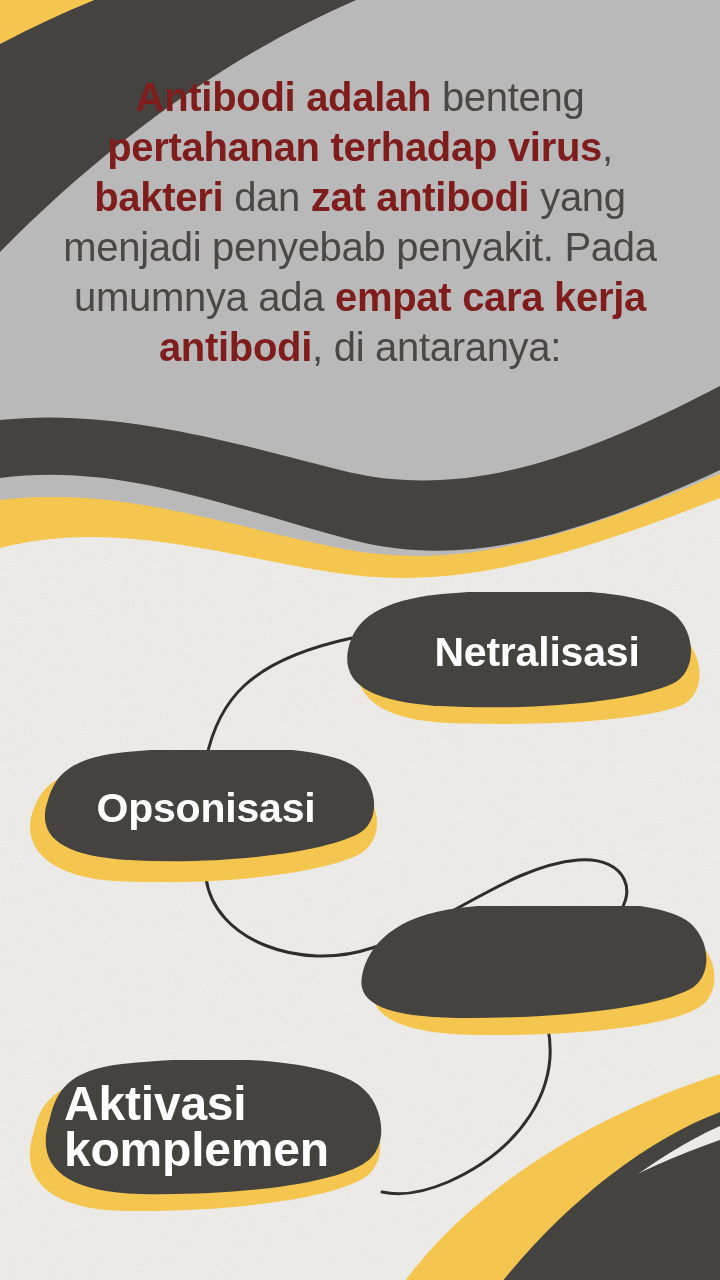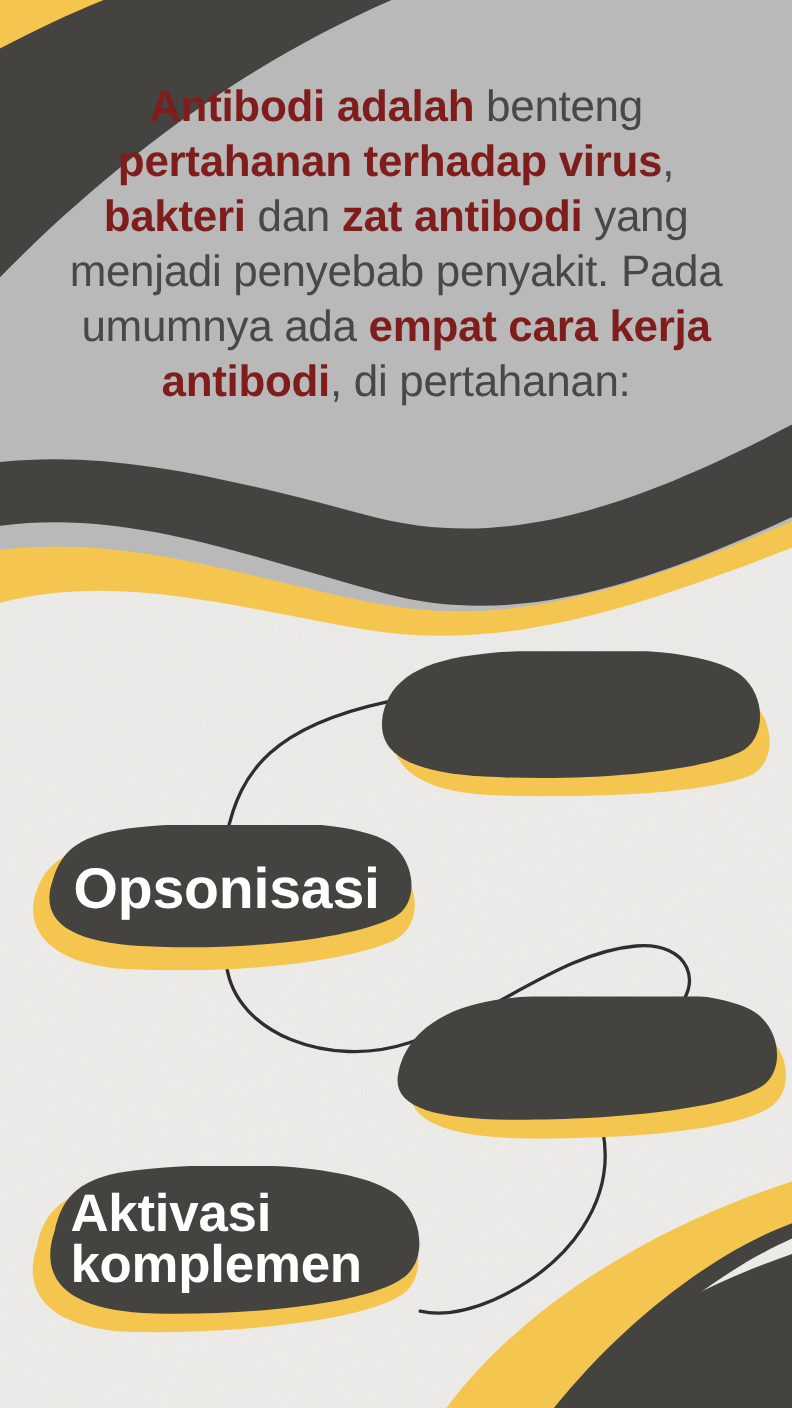--- a/index.html
+++ b/index.html
@@ -64,21 +64,21 @@
     left: 336px; top: 592px; width: 368px; height: 132px;
   }
   #bubble-netralisasi .label {
     font-size: 41px; line-height: 44px; text-align: center;
     padding-left: 34px; padding-bottom: 12px;
   }
   #bubble-opsonisasi {
     left: 18px; top: 750px; width: 368px; height: 132px;
   }
   #bubble-opsonisasi .label {
-    font-size: 52px; line-height: 44px; text-align: center;
+    font-size: 41px; line-height: 44px; text-align: center;
     padding-left: 8px; padding-bottom: 16px;
   }
   #bubble-aglutinasi {
     left: 352px; top: 906px; width: 364px; height: 130px;
   }
   #bubble-aglutinasi .label {
     font-size: 41px; line-height: 44px; text-align: center;
     padding-left: 36px; padding-bottom: 16px;
   }
   #bubble-aktivasi {
@@ -181,34 +181,35 @@
       <path d="M206,760 C218,700 250,660 352,638"></path>
       <path d="M206,878 C214,940 300,972 372,948
                C450,922 510,866 578,860
                C628,856 640,896 612,920"></path>
       <path d="M548,1028 C560,1090 520,1150 448,1182
                C420,1194 400,1196 382,1192"></path>
     </g>
   </svg>
 
   <div id="headline">
-    <b>Antibodi adalah </b><span>benteng </span><b>pertahanan terhadap virus</b><span>, </span><b>bakteri </b><span>dan </span><b>zat antibodi </b><span>yang menjadi penyebab penyakit. Pada umumnya ada </span><b>empat cara kerja antibodi</b><span>, di pertahanan:</span>
+    <b>Antibodi adalah </b><span>benteng </span><b>pertahanan terhadap virus</b><span>, </span><b>bakteri </b><span>dan </span><b>zat antibodi </b><span>yang menjadi penyebab penyakit. Pada umumnya ada </span><b>empat cara kerja antibodi</b><span>, di antaranya:</span>
   </div>
 
   <div class="bubble" id="bubble-netralisasi">
     <svg class="blob-y" viewBox="0 0 368 132" preserveAspectRatio="none">
       <path d="M22,64 C14,104 44,128 112,131 C200,134 300,130 344,114
                C370,104 368,66 350,48 C320,18 210,10 120,16
                C56,20 28,34 22,64 Z" fill="#f5c64f"></path>
     </svg>
     <svg class="blob-d" viewBox="0 0 368 132" preserveAspectRatio="none">
       <path d="M12,58 C6,92 34,110 104,114 C196,119 296,110 336,92
                C362,80 360,40 338,22 C306,-4 198,-6 106,2
                C46,8 18,26 12,58 Z" fill="#45433f"></path>
     </svg>
+    <div class="label">Netralisasi</div>
   </div>
 
   <div class="bubble" id="bubble-opsonisasi">
     <svg class="blob-y" viewBox="0 0 368 132" preserveAspectRatio="none">
       <path d="M16,58 C2,92 24,126 96,131 C186,136 292,126 338,106
                C366,94 364,56 344,38 C312,10 200,6 112,12
                C52,16 26,30 16,58 Z" fill="#f5c64f"></path>
     </svg>
     <svg class="blob-d" viewBox="0 0 368 132" preserveAspectRatio="none">
       <path d="M30,50 C18,84 40,106 110,110 C200,115 300,104 340,84

